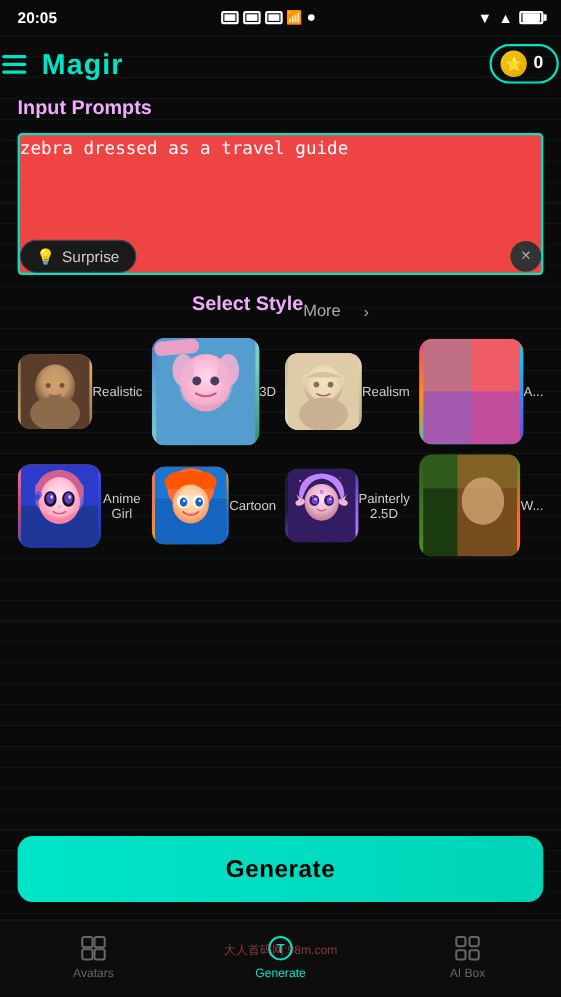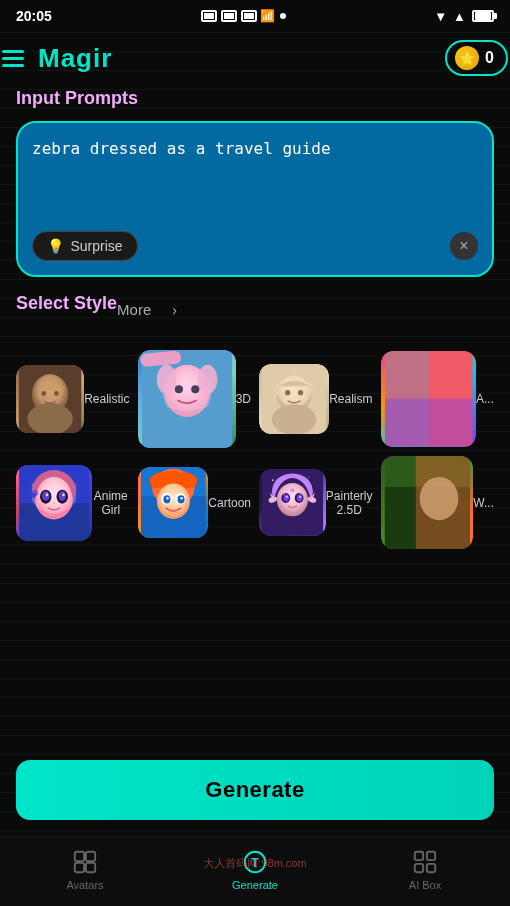--- a/index.html
+++ b/index.html
@@ -166,23 +166,22 @@
       padding: 0 16px 16px;
     }
     .section-title {
       font-size: 18px;
       font-weight: 700;
       color: #f0abfc;
       margin-bottom: 12px;
     }
     .prompt-textarea-wrapper {
       border: 2px solid #00e5c8;
-      border-radius: 20px;
-      background: #0369a1;
-      padding: 14px;
+      border-radius: 4px;
+      background: #ef4444;
       position: relative;
     }
     .prompt-textarea {
       width: 100%;
       background: transparent;
       border: none;
       outline: none;
       color: #fff;
       font-size: 16px;
       resize: none;
@@ -223,23 +222,23 @@
       cursor: pointer;
     }
 
     
     .style-section {
       padding: 0 16px;
       flex: 1;
     }
     .style-header {
       display: flex;
-      justify-content: flex-start;
-      align-items: center;
-      margin-bottom: 24px;
+      justify-content: center;
+      align-items: center;
+      margin-bottom: 8px;
     }
     .more-link {
       display: flex;
       align-items: center;
       gap: 21px;
       color: #aaa;
       font-size: 15px;
       cursor: pointer;
     }
     .chevron-right {

